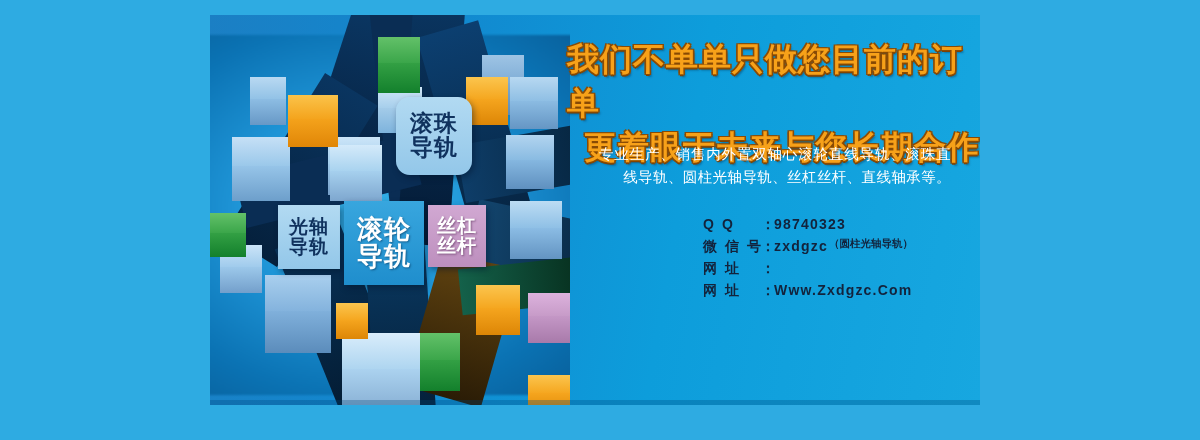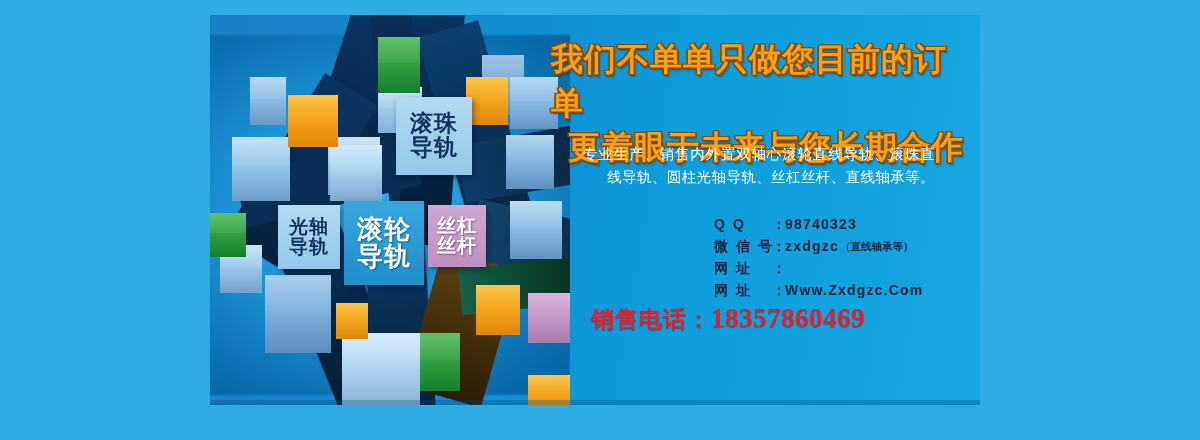--- a/index.html
+++ b/index.html
@@ -38,21 +38,21 @@
   .lbl{
     position:absolute;
     display:flex;align-items:center;justify-content:center;
     text-align:center;line-height:1.04;
     font-weight:bold;letter-spacing:1px;
     box-shadow:2px 3px 6px rgba(0,20,45,.45);
   }
   .lbl span{display:block;}
 
   
-  .copy{position:absolute;left:329px;top:0;width:425px;height:274px;}
+  .copy{position:absolute;left:345px;top:0;width:425px;height:274px;}
 
   .headline{
     position:absolute;left:0;top:22px;width:425px;
     color:#f7a119;
     font-weight:bold;font-size:32px;line-height:1.38;
     letter-spacing:1px;
     text-shadow:
       -1.4px -1.4px 0 #8a4b05, 1.4px -1.4px 0 #8a4b05,
       -1.4px  1.4px 0 #8a4b05, 1.4px  1.4px 0 #8a4b05,
        0 2px 0 #7c4204, 2px 3px 2px rgba(0,30,60,.35);
@@ -61,22 +61,22 @@
   .headline .l2{text-align:right;padding-left:29px;}
 
   .desc{
     position:absolute;left:44px;top:128px;width:352px;
     color:#ffffff;font-size:14.5px;line-height:1.62;
     text-align:justify;text-align-last:right;
     letter-spacing:.4px;
   }
 
   .contact{position:absolute;left:148px;top:198px;width:290px;color:#13233c;}
-  .crow{display:flex;align-items:center;font-size:14px;line-height:1.58;
-        letter-spacing:.3px;font-weight:bold;white-space:nowrap;margin-left:27px;}
+  .crow{display:flex;align-items:flex-start;font-size:14px;line-height:1.58;
+        letter-spacing:.3px;font-weight:bold;white-space:nowrap;}
   .ck{display:inline-block;width:58px;letter-spacing:8px;}
   .cc{display:inline-block;width:13px;}
   .cv{letter-spacing:1.2px;}
   .cnote{font-size:10.5px;font-weight:bold;letter-spacing:0;margin-left:1px;}
 
   .phone{
     position:absolute;left:52px;top:288px;width:372px;
     display:flex;align-items:baseline;
     color:#ec1c24;font-weight:bold;
     text-shadow:0 1px 1px rgba(90,0,0,.35);
@@ -189,21 +189,21 @@
         <div class="top" style="background:linear-gradient(180deg,#63c169,#3ba64a);"></div>
         <div class="bot" style="background:linear-gradient(180deg,#33a044,#13802c);"></div>
       </div>
 
       <div class="cube" style="left:318px;top:278px;width:42px;height:50px;">
         <div class="top" style="background:linear-gradient(180deg,#dcb2dd,#c79bc8);"></div>
         <div class="bot" style="background:linear-gradient(180deg,#c497c6,#a87aaa);"></div>
       </div>
 
       <div class="lbl" style="left:186px;top:82px;width:76px;height:78px;font-size:23px;
-                  background:linear-gradient(180deg,#b2daf2,#93c7e9);color:#10325e;">
+                  background:linear-gradient(180deg,#b2daf2,#93c7e9);color:#10325e;border-radius:14px;">
         <div>
           <span>滚珠</span>
           <span>导轨</span>
         </div>
       </div>
 
       <div class="lbl" style="left:68px;top:190px;width:62px;height:64px;font-size:19px;
                   background:linear-gradient(180deg,#b2daf2,#93c7e9);color:#10325e;">
         <div>
           <span>光轴</span>
@@ -242,33 +242,29 @@
       <div class="contact">
         <div class="crow">
           <span class="ck">QQ</span>
           <span class="cc">：</span>
           <span class="cv">98740323</span>
         </div>
         <div class="crow">
           <span class="ck">微信号</span>
           <span class="cc">：</span>
           <span class="cv">zxdgzc</span>
-          <span class="cnote">（直线轴承等）</span>
+          <span class="cnote">（圆柱光轴导轨）</span>
         </div>
         <div class="crow">
           <span class="ck">网址</span>
           <span class="cc">：</span>
         </div>
         <div class="crow">
           <span class="ck">网址</span>
           <span class="cc">：</span>
           <span class="cv">Www.Zxdgzc.Com</span>
         </div>
       </div>
 
-      <div class="phone">
-        <span class="plabel">销售电话：</span>
-        <span class="pnum">18357860469</span>
-      </div>
 
     </div>
   </div>
 </div>
 
 </body></html>

